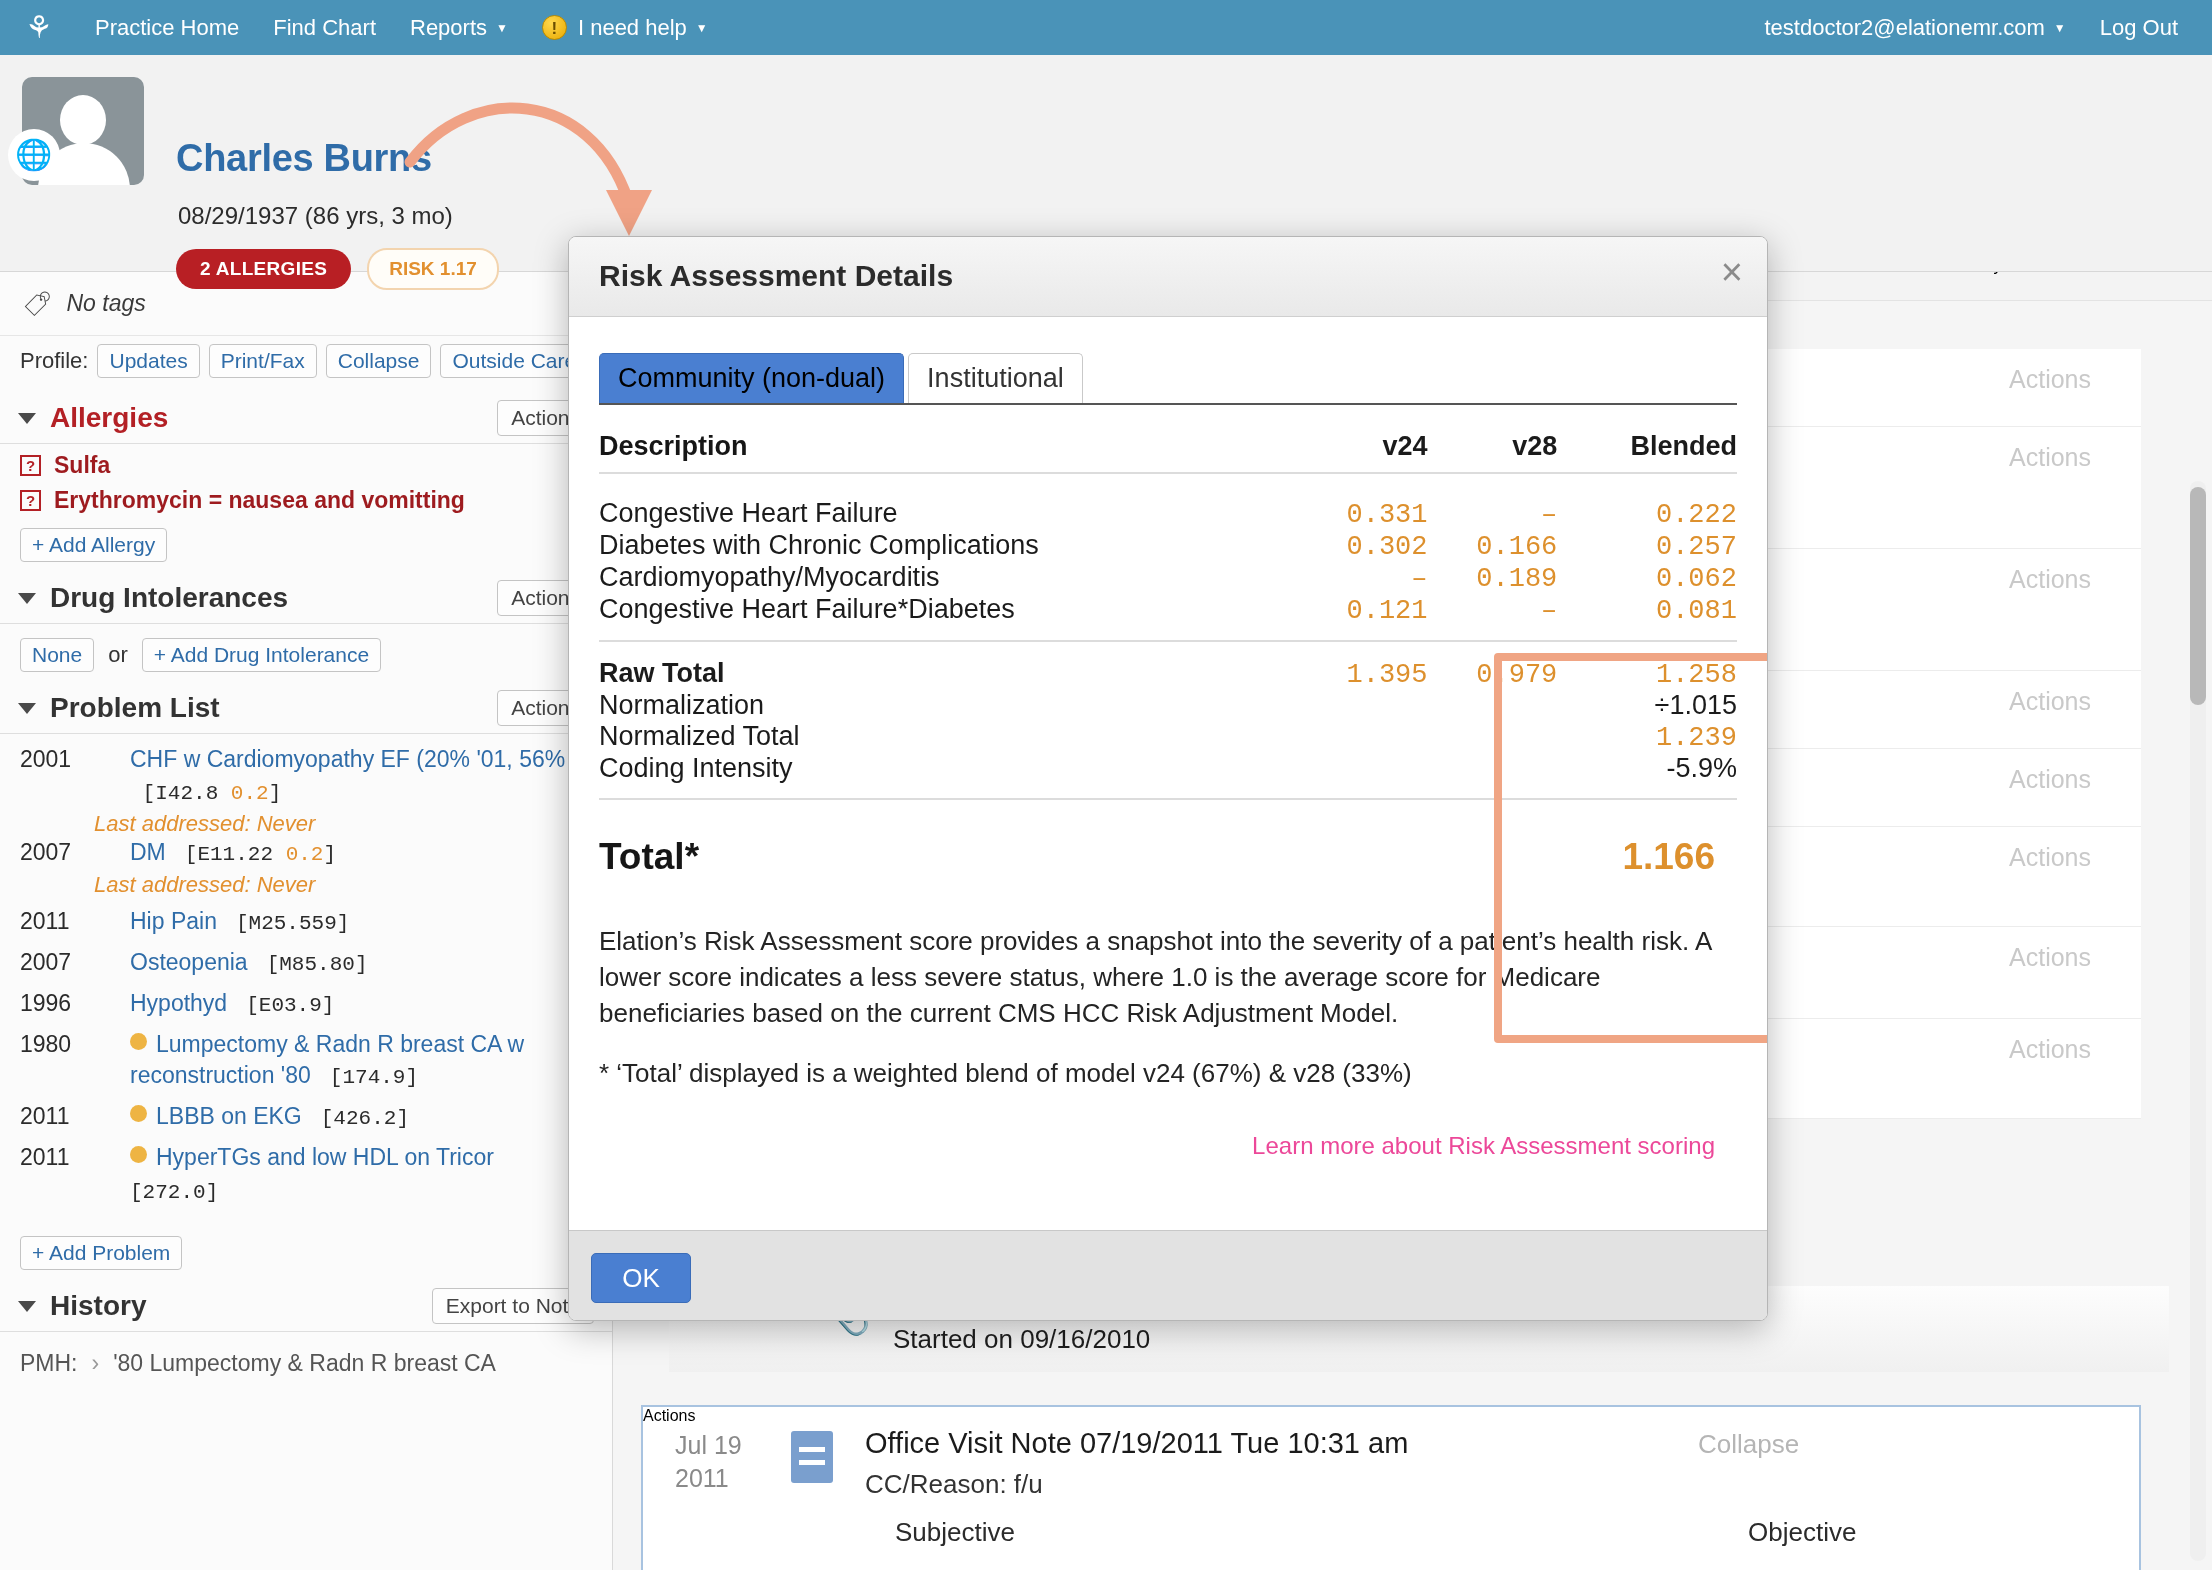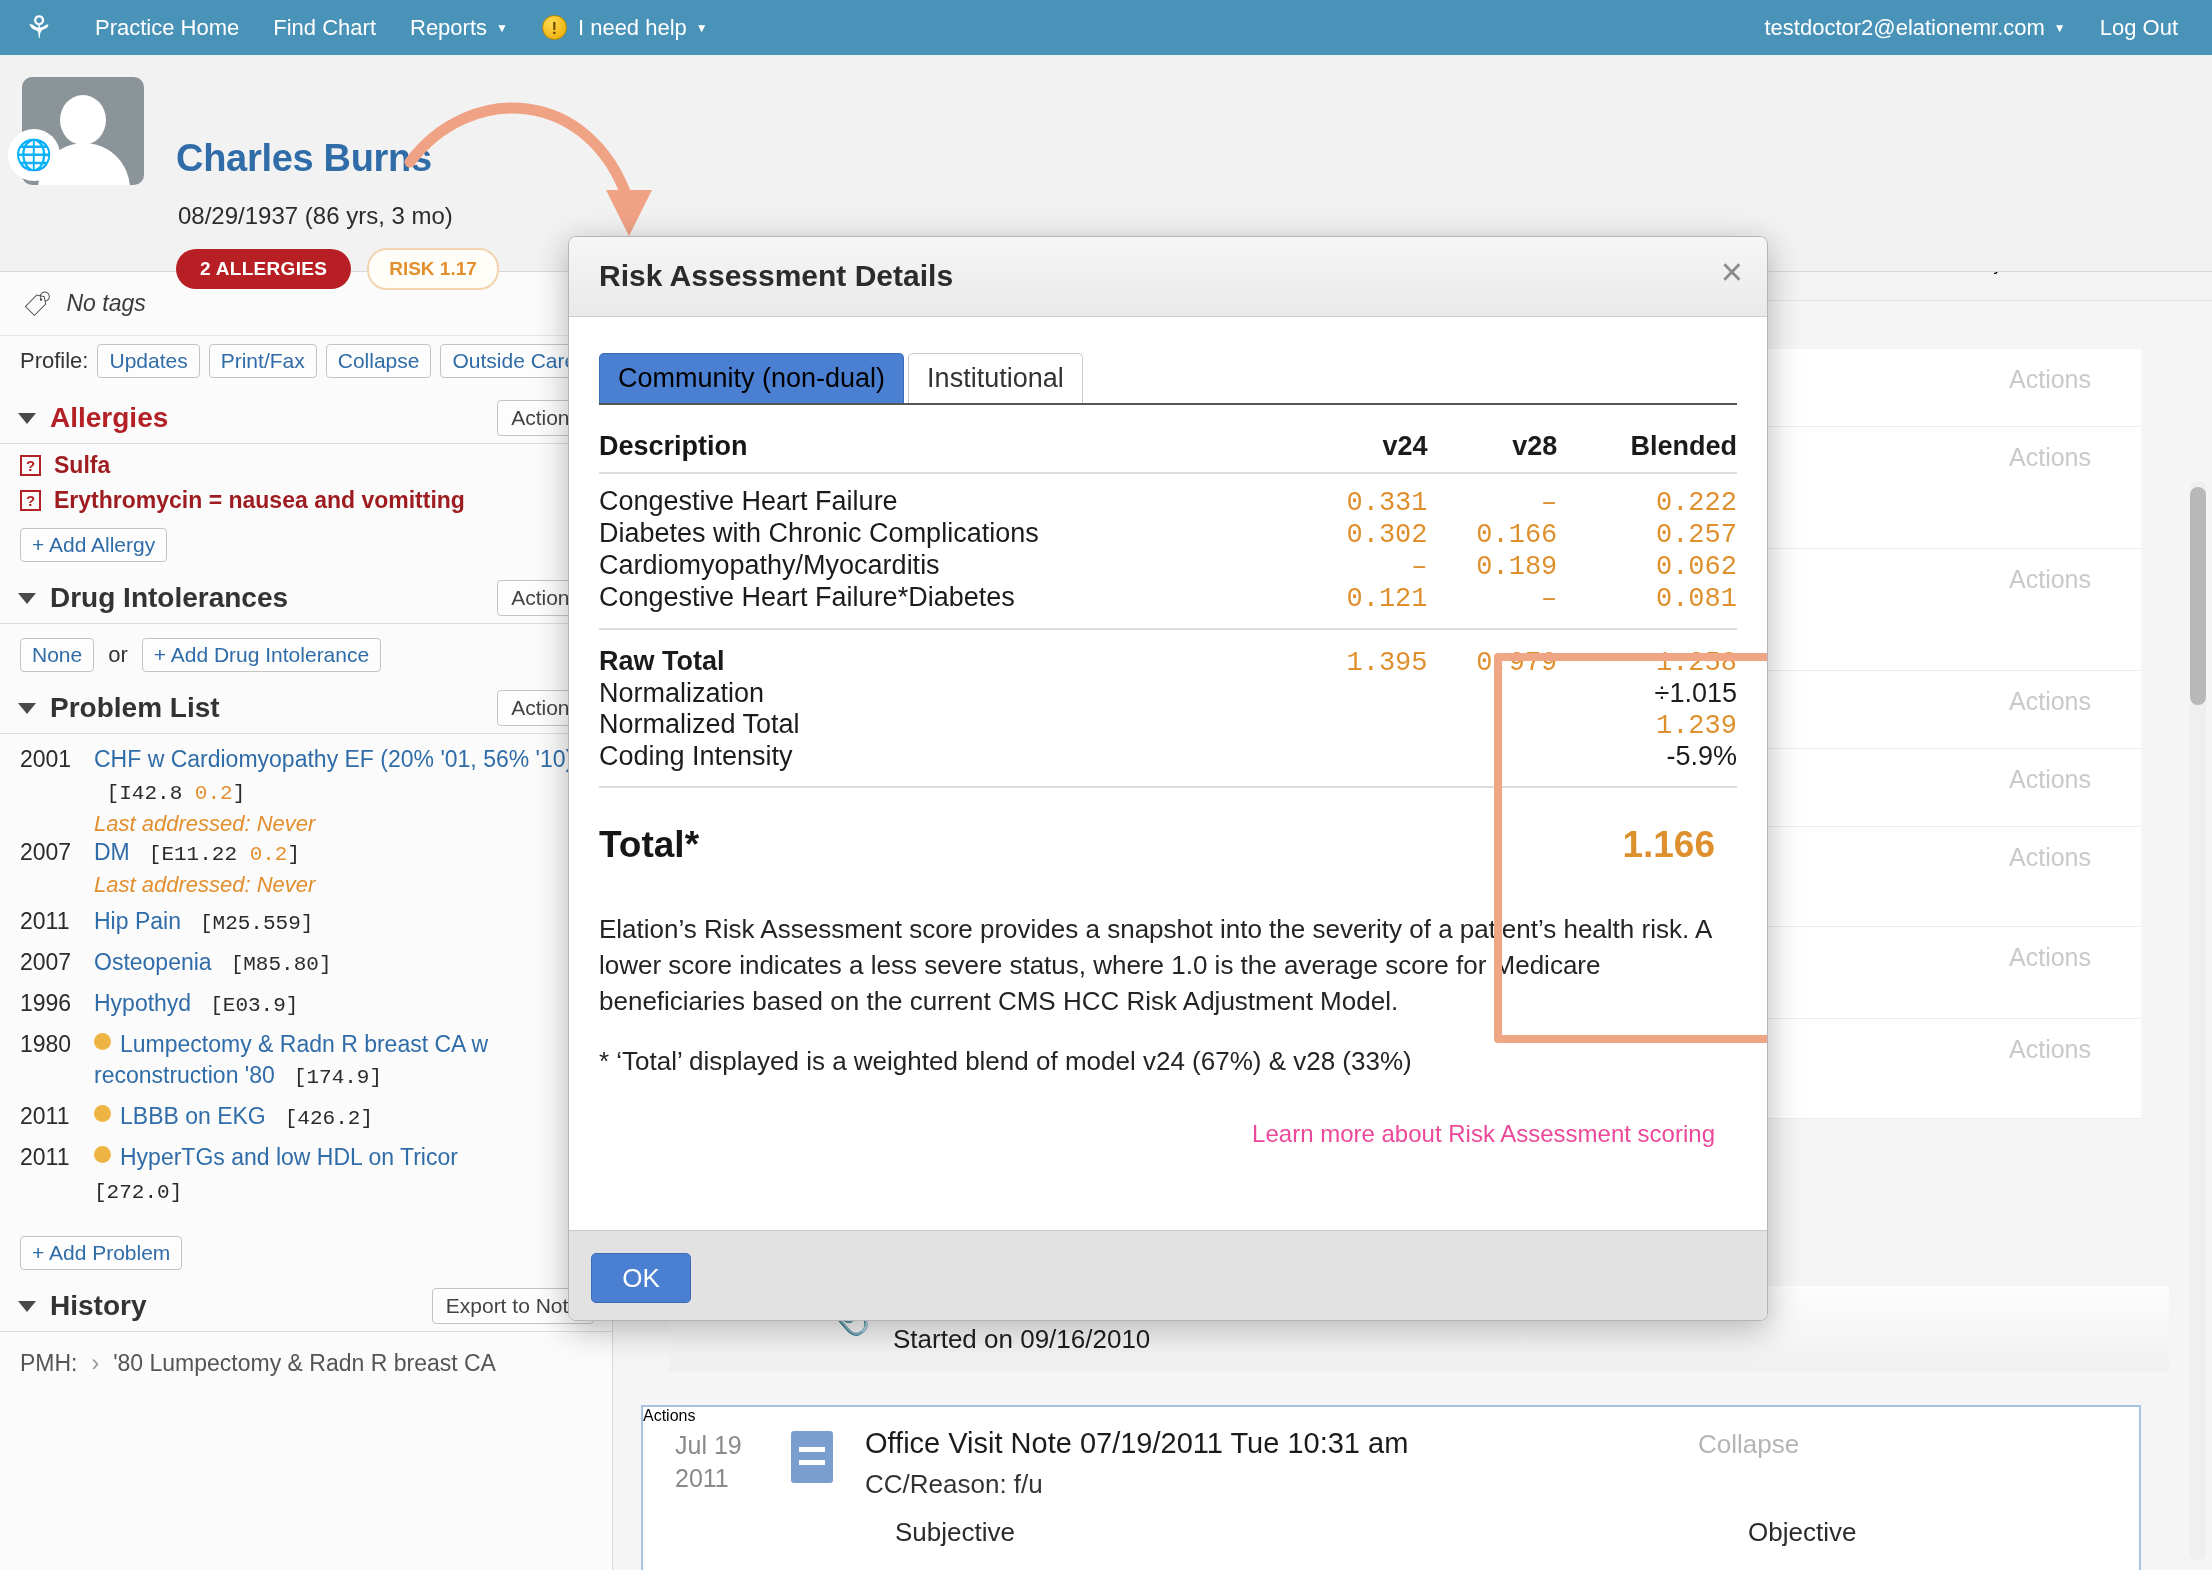--- a/index.html
+++ b/index.html
@@ -127,21 +127,21 @@
   .sect-title.allergy { color:#b32025; }
   .actions-btn {
     margin-left:auto; border:1px solid #c4c4c4; background:#fdfdfd; color:#444;
     font-size:21px; padding:5px 13px; border-radius:4px; cursor:pointer;
   }
   .allergy-item { display:flex; align-items:center; gap:13px; padding:8px 0 0 20px; color:#9e1b1f; font-weight:bold; font-size:23px;}
   .qbox { display:inline-block; width:21px; height:21px; border:2px solid #b32025; color:#b32025; font-size:15px; line-height:18px; text-align:center; font-weight:bold;}
   .addbtn-row { padding:14px 0 0 20px; display:flex; align-items:center; gap:14px; }
   .or-lbl { font-size:22px; color:#333; }
   .prob-list { padding-left:20px; padding-top:10px; }
-  .prob-row { display:flex; font-size:23px; line-height:1.38; margin-bottom:2px; }
+  .prob-row { display:flex; font-size:23px; line-height:1.38; margin-bottom:2px;gap:36px; }
   .prob-year { width:74px; color:#2b2b2b; flex:none; }
   .prob-main { color:#2f6ca8; }
   .dot-y { display:inline-block; width:17px;height:17px;border-radius:50%;background:#eeb443; margin-right:9px; vertical-align:2px;}
   .icd { font-family:"Liberation Mono", monospace; color:#2b2b2b; font-size:21px; }
   .icd-score { color:#e2902f; }
   .last-addr { font-style:italic; color:#e2902f; font-size:22px; padding-left:74px; }
   .history-pmh { padding:18px 0 0 20px; display:flex; gap:14px; font-size:23px; color:#555;}
   .pmh-chev { color:#9a9a9a; }
 
   
@@ -190,21 +190,21 @@
   }
   .tab.active { background:#4a7fd1; border-color:#3a6cb8; color:#000000; }
 
   
   .rtable { position:relative; margin-top:26px; }
   .rt-row { display:flex; align-items:baseline; }
   .rt-desc { width:700px; font-size:27px; color:#1b1b1b; }
   .rt-num { width:130px; text-align:right; font-family:"Liberation Mono", monospace; font-size:27px; color:#dd902d; }
   .rt-num.wide { width:180px; }
   .rt-head { font-weight:bold; color:#161616; font-family:"Liberation Sans", sans-serif; }
-  .rt-headrow { padding-bottom:10px; border-bottom:2px solid #dcdcdc; margin-bottom:12px; }
+  .rt-headrow { padding-bottom:10px; border-bottom:2px solid #dcdcdc; margin-bottom:24px; }
   .rt-plain { color:#1b1b1b; font-family:"Liberation Sans", sans-serif; }
   .sep-line { border-top:2px solid #dcdcdc; margin:14px 0 16px 0; }
   .total-row { display:flex; align-items:center; margin-top:36px; }
   .total-lbl { width:700px; font-size:37px; font-weight:bold; color:#161616; }
   .total-val { width:440px; text-align:right; font-size:37px; font-weight:bold; color:#dd902d; padding-right:22px;}
   .hl-box {
     position:absolute; left:925px; top:336px; width:660px; height:390px;
     border:8px solid #f0a584; border-radius:4px; pointer-events:none; z-index:3;
   }
   .blurb { margin-top:46px; font-size:26px; line-height:1.38; color:#242424; width:1120px; }

